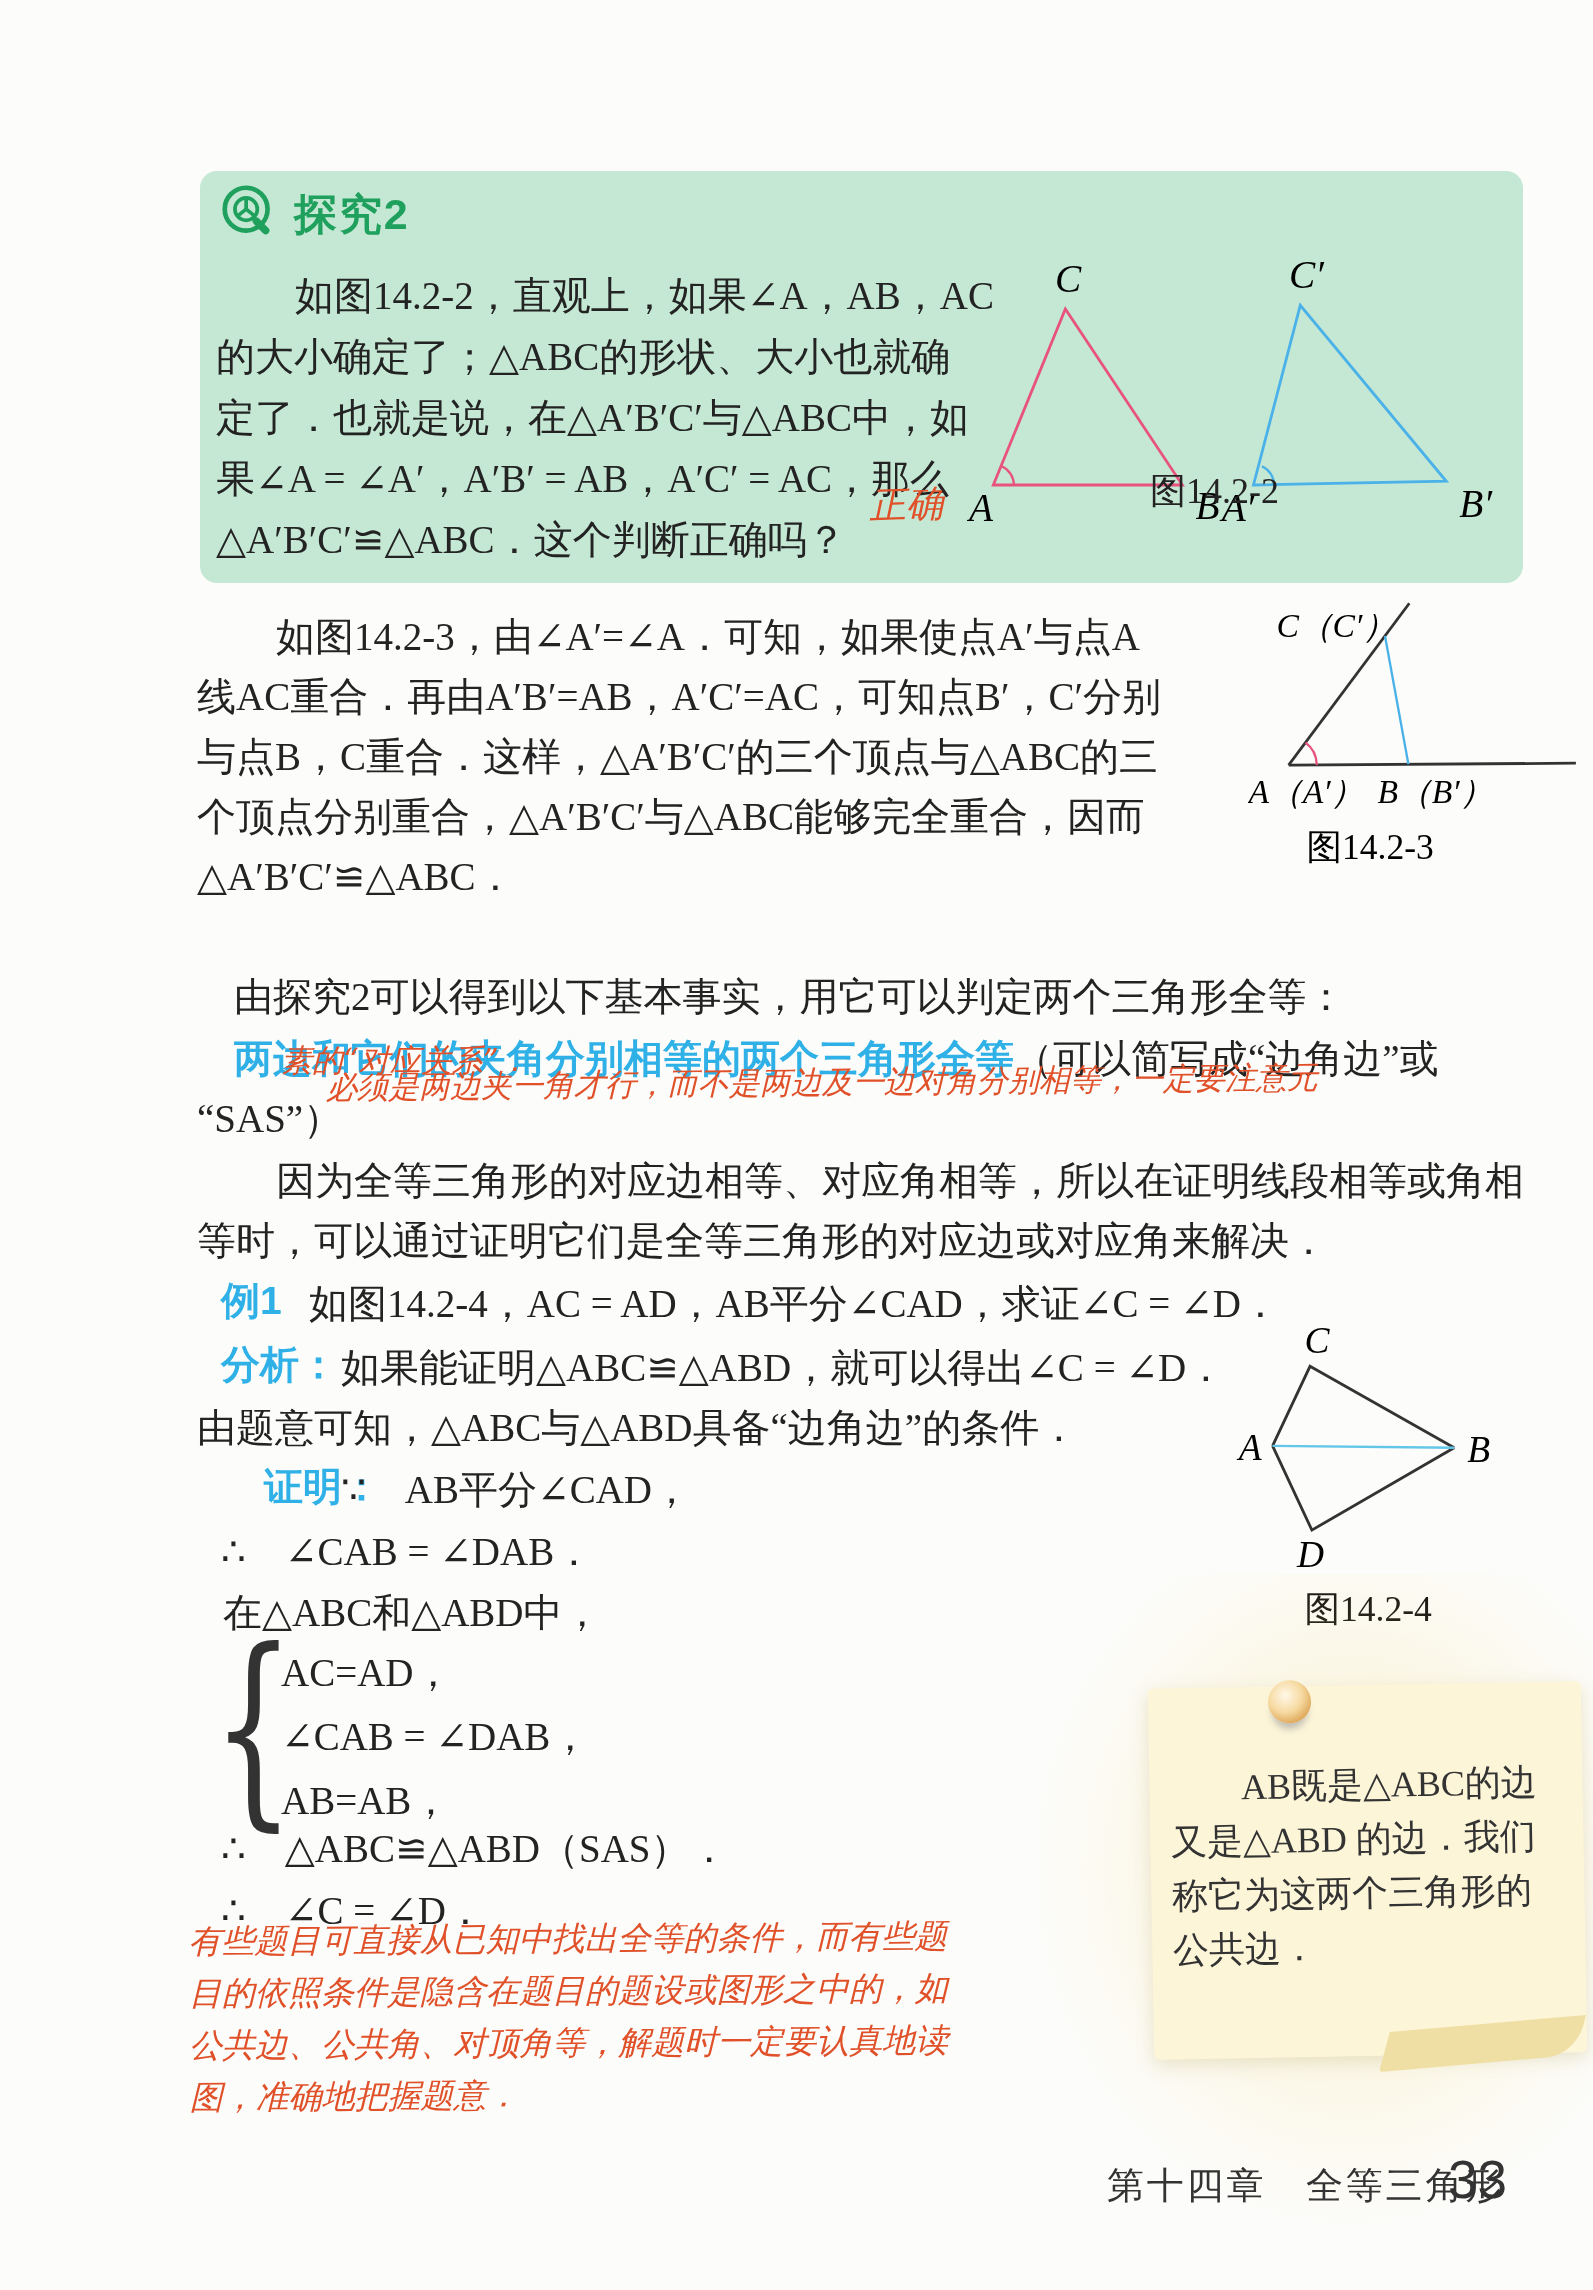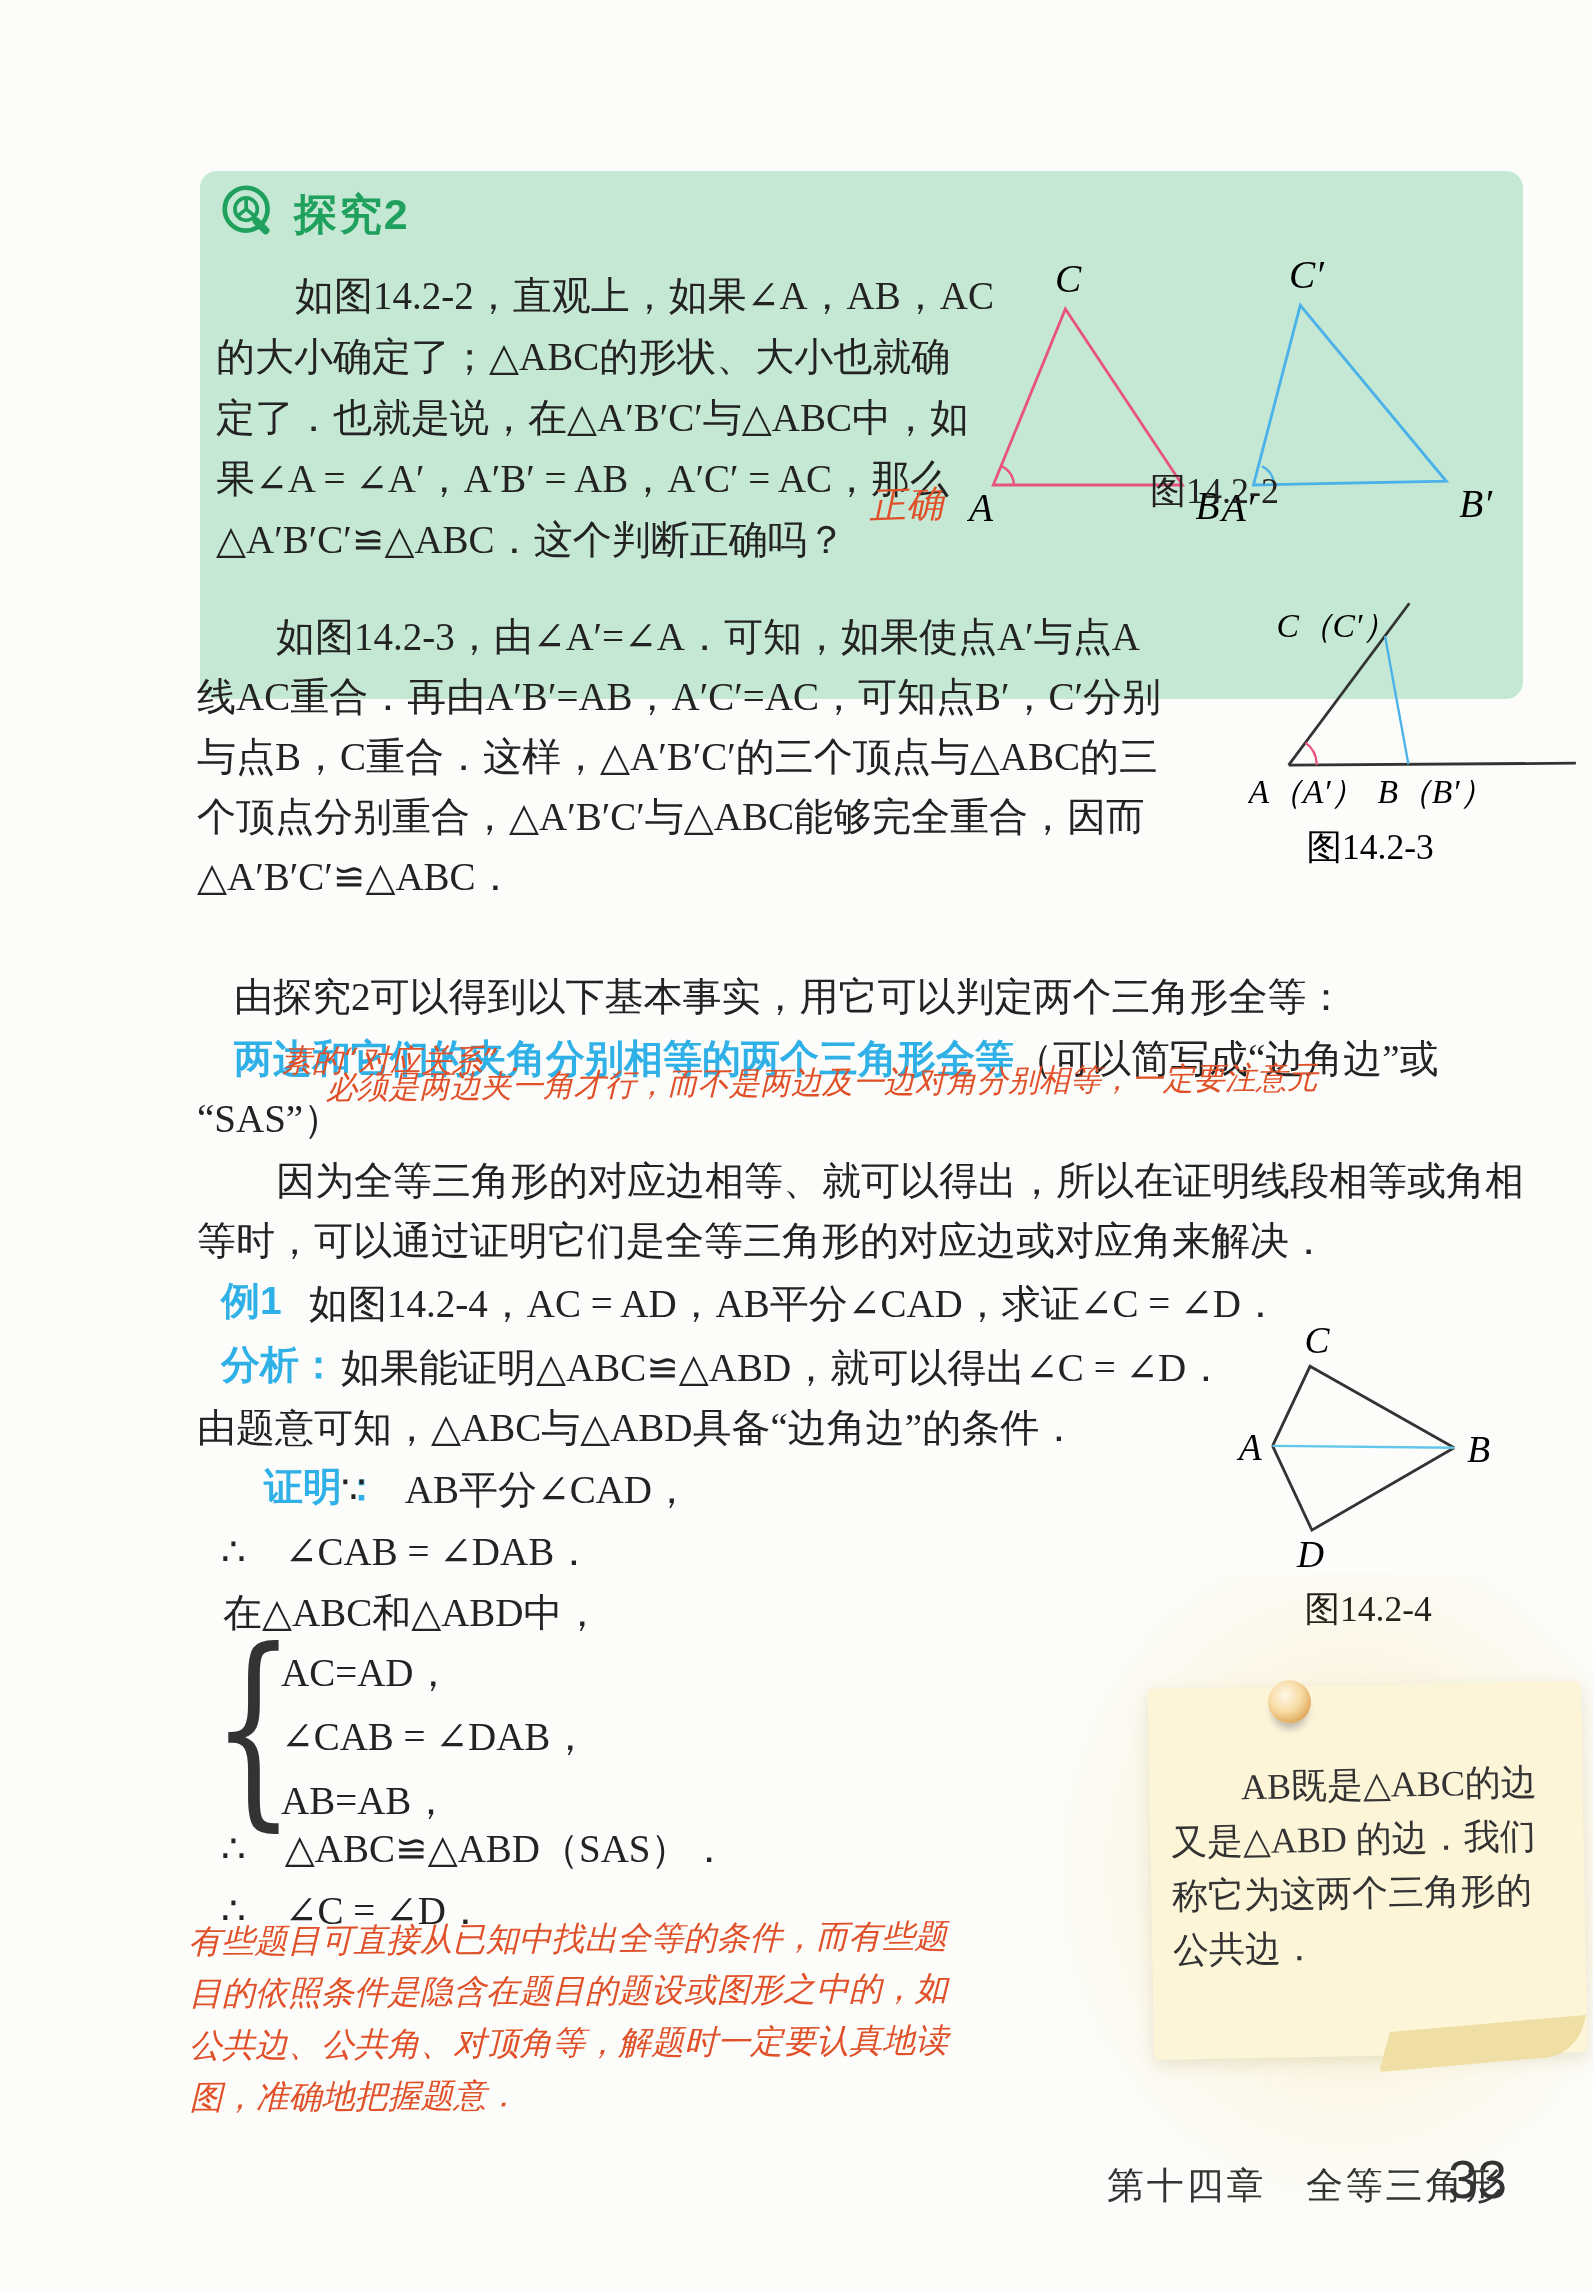--- a/index.html
+++ b/index.html
@@ -9,21 +9,21 @@
     background:#fcfcfa;
     overflow:hidden;
     font-family:"Liberation Serif","DejaVu Serif",serif;
     color:#222;
   }
   .abs{position:absolute;}
   .bodyline{font-size:39px;line-height:60px;white-space:nowrap;color:#232323;}
   .indent{padding-left:37px;}
   
   .explore-box{
-    left:200px;top:171px;width:1323px;height:528px;
+    left:200px;top:171px;width:1323px;height:412px;
     background:#c5e8d4;border-radius:17px;
   }
   .explore-title{
     left:94px;top:15px;
     font-family:"Liberation Sans","DejaVu Sans",sans-serif;
     font-weight:700;font-size:43px;color:#1fa05d;letter-spacing:1.9px;
   }
   .explore-icon{left:20.6px;top:13px;width:54px;height:54px;}
   .explore-text{left:16px;top:94px;width:778px;}
   .explore-text .bodyline{line-height:61px;}
@@ -160,21 +160,21 @@
 
   <div class="abs bodyline indent" style="left:197px;top:1029px;">
     <span class="blue-bold">两边和它们的夹角分别相等的两个三角形全等</span><span>（可以简写成“边角边”或</span>
   </div>
   <div class="abs bodyline" style="left:197px;top:1089px;">“SAS”）</div>
 
   <div class="abs hand hand-note1">必须是两边夹一角才行，而不是两边及一边对角分别相等，一定要注意元</div>
   <div class="abs hand hand-note2">素的“对应关系”．</div>
 
   <div class="abs" style="left:197px;top:1151px;">
-    <div class="bodyline first-indent">因为全等三角形的对应边相等、就可以得出，所以在证明线段相等或角相</div>
+    <div class="bodyline first-indent">因为全等三角形的对应边相等、对应角相等，所以在证明线段相等或角相</div>
     <div class="bodyline">等时，可以通过证明它们是全等三角形的对应边或对应角来解决．</div>
   </div>
 
   <div class="abs blue-label" style="left:221px;top:1274px;">例1</div>
   <div class="abs bodyline" style="left:309px;top:1274px;">如图14.2-4，AC = AD，AB平分∠CAD，求证∠C = ∠D．</div>
 
   <div class="abs blue-label" style="left:221px;top:1338px;">分析：</div>
   <div class="abs bodyline" style="left:341px;top:1338px;">如果能证明△ABC≌△ABD，就可以得出∠C = ∠D．</div>
   <div class="abs bodyline" style="left:197px;top:1398px;">由题意可知，△ABC与△ABD具备“边角边”的条件．</div>
 

